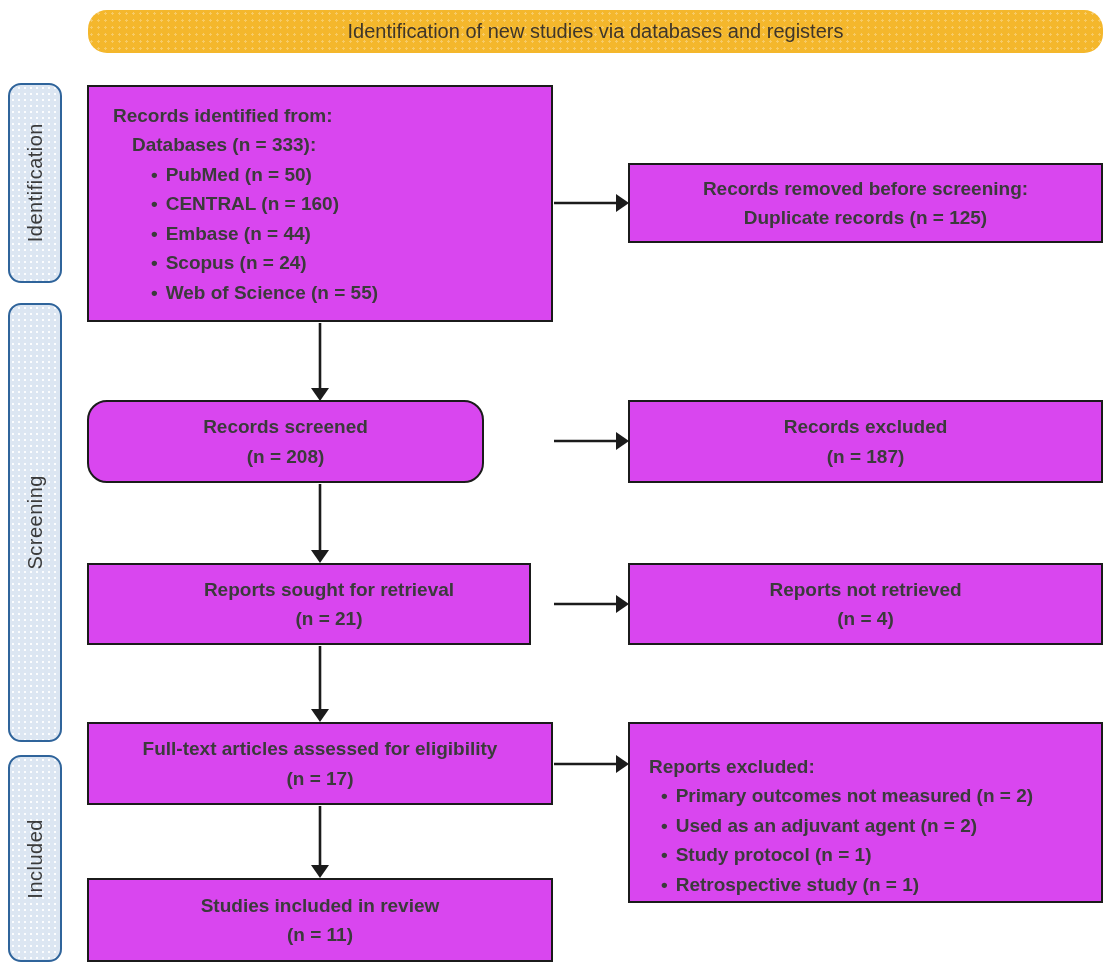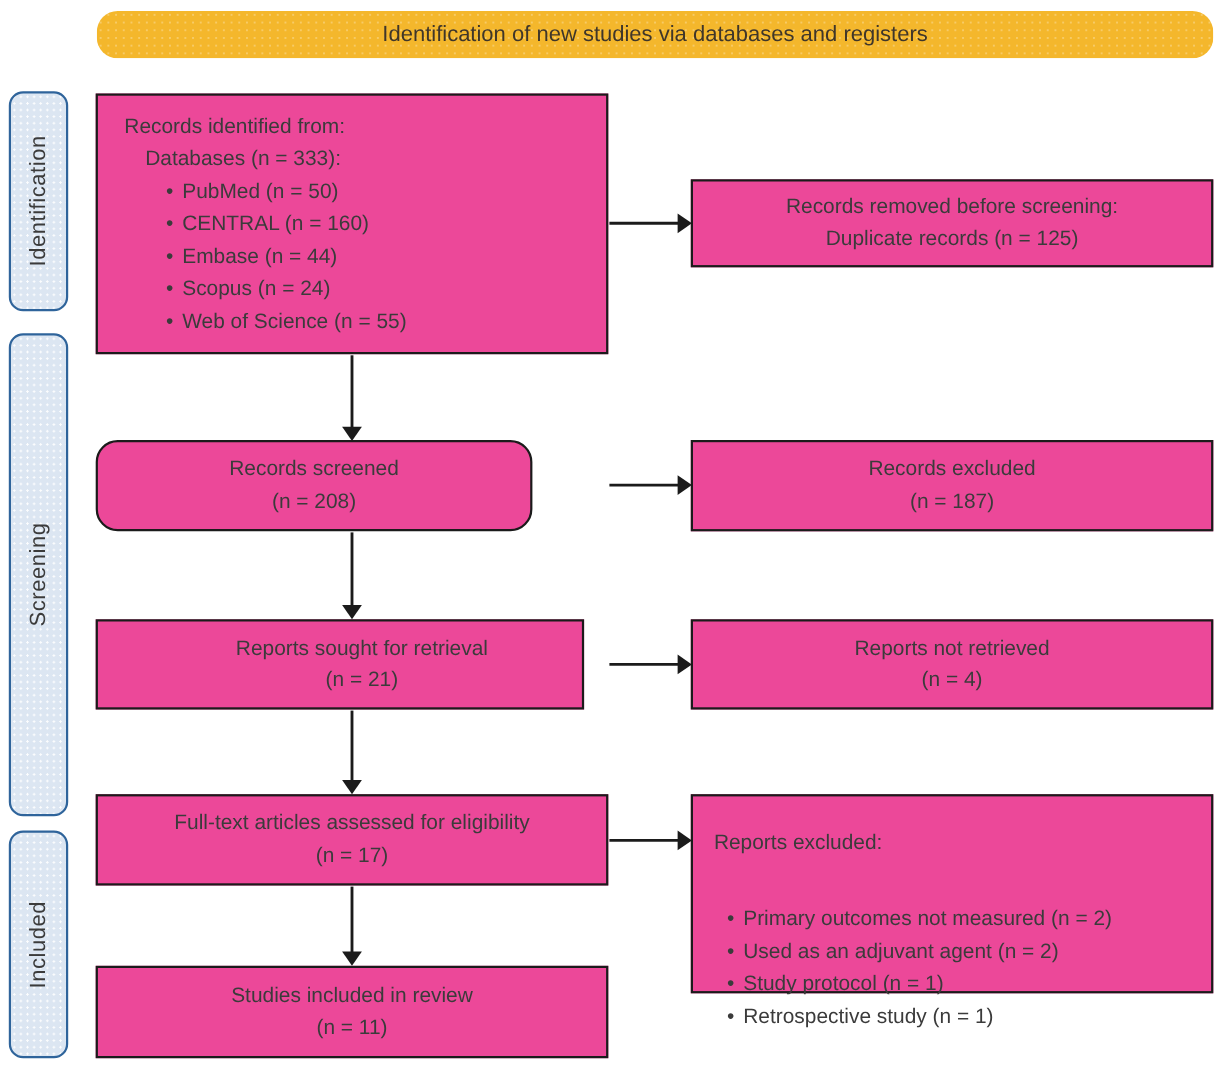--- a/index.html
+++ b/index.html
@@ -49,35 +49,36 @@
   }
   .stage-identification { top: 83px;  height: 200px; }
   .stage-screening      { top: 303px; height: 439px; }
   .stage-included       { top: 755px; height: 207px; }
 
   
   .box {
     position: absolute;
     box-sizing: border-box;
     border: 2.4px solid var(--box-border, #1b1b1b);
-    background: #ec4899;
+    background: #d946ef;
     font-size: 19px;
     line-height: 1.55;
     color: var(--box-text, #3b3b3b);
+    font-weight: bold;
   }
   .center-box {
     display: flex; flex-direction: column;
     align-items: center; justify-content: center;
     text-align: center;
   }
   .list-box { padding: 14px 8px 8px 24px; text-align: left; }
   .list-box .subtitle { margin-left: 19px; }
   .list-box .bullets  { margin-left: 38px; }
   .list-box2 { padding: 28px 8px 8px 19px; text-align: left; }
-  .list-box2 .bullets { margin-left: 12px; margin-top: 40px; }
+  .list-box2 .bullets { margin-left: 12px; }
   .bullet-item::before { content: "\2022"; margin-right: 8px; }
 
   .box-records-identified   { left: 87px;  top: 85px;  width: 466px; height: 237px; }
   .box-records-removed      { left: 628px; top: 163px; width: 475px; height: 80px;  }
   .box-records-screened     { left: 87px;  top: 400px; width: 397px; height: 83px; border-radius: 20px;  }
   .box-records-excluded     { left: 628px; top: 400px; width: 475px; height: 83px;  }
   .box-reports-sought       { left: 87px;  top: 563px; width: 444px; height: 82px; padding-left: 40px;  }
   .box-reports-not-retrieved{ left: 628px; top: 563px; width: 475px; height: 82px;  }
   .box-fulltext-assessed    { left: 87px;  top: 722px; width: 466px; height: 83px;  }
   .box-reports-excluded     { left: 628px; top: 722px; width: 475px; height: 181px; }

